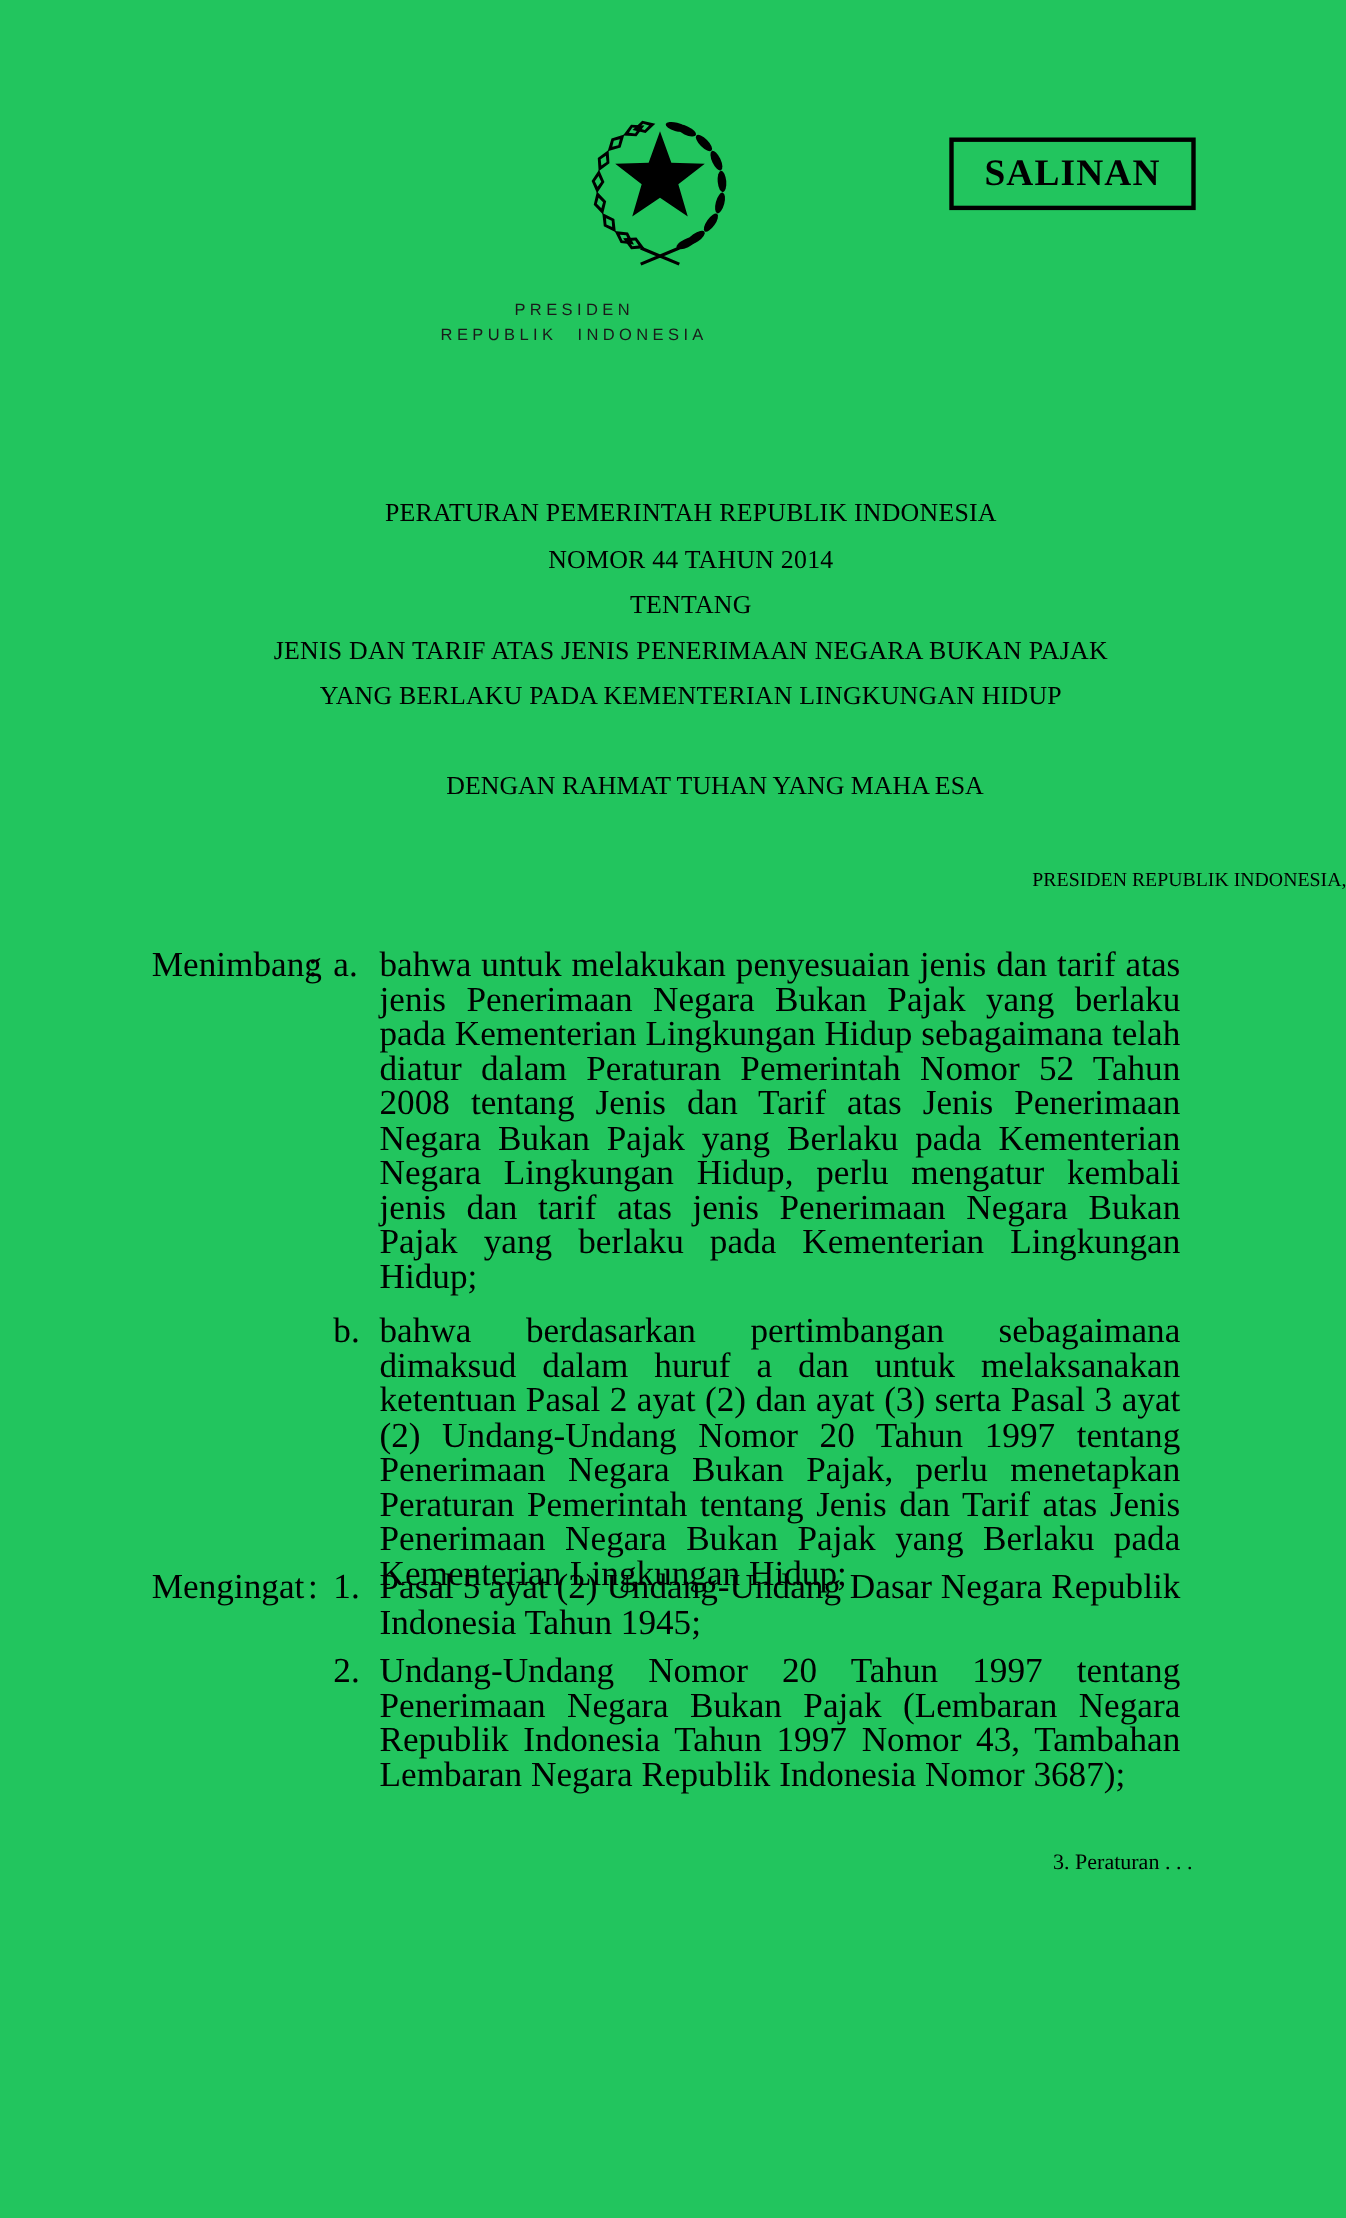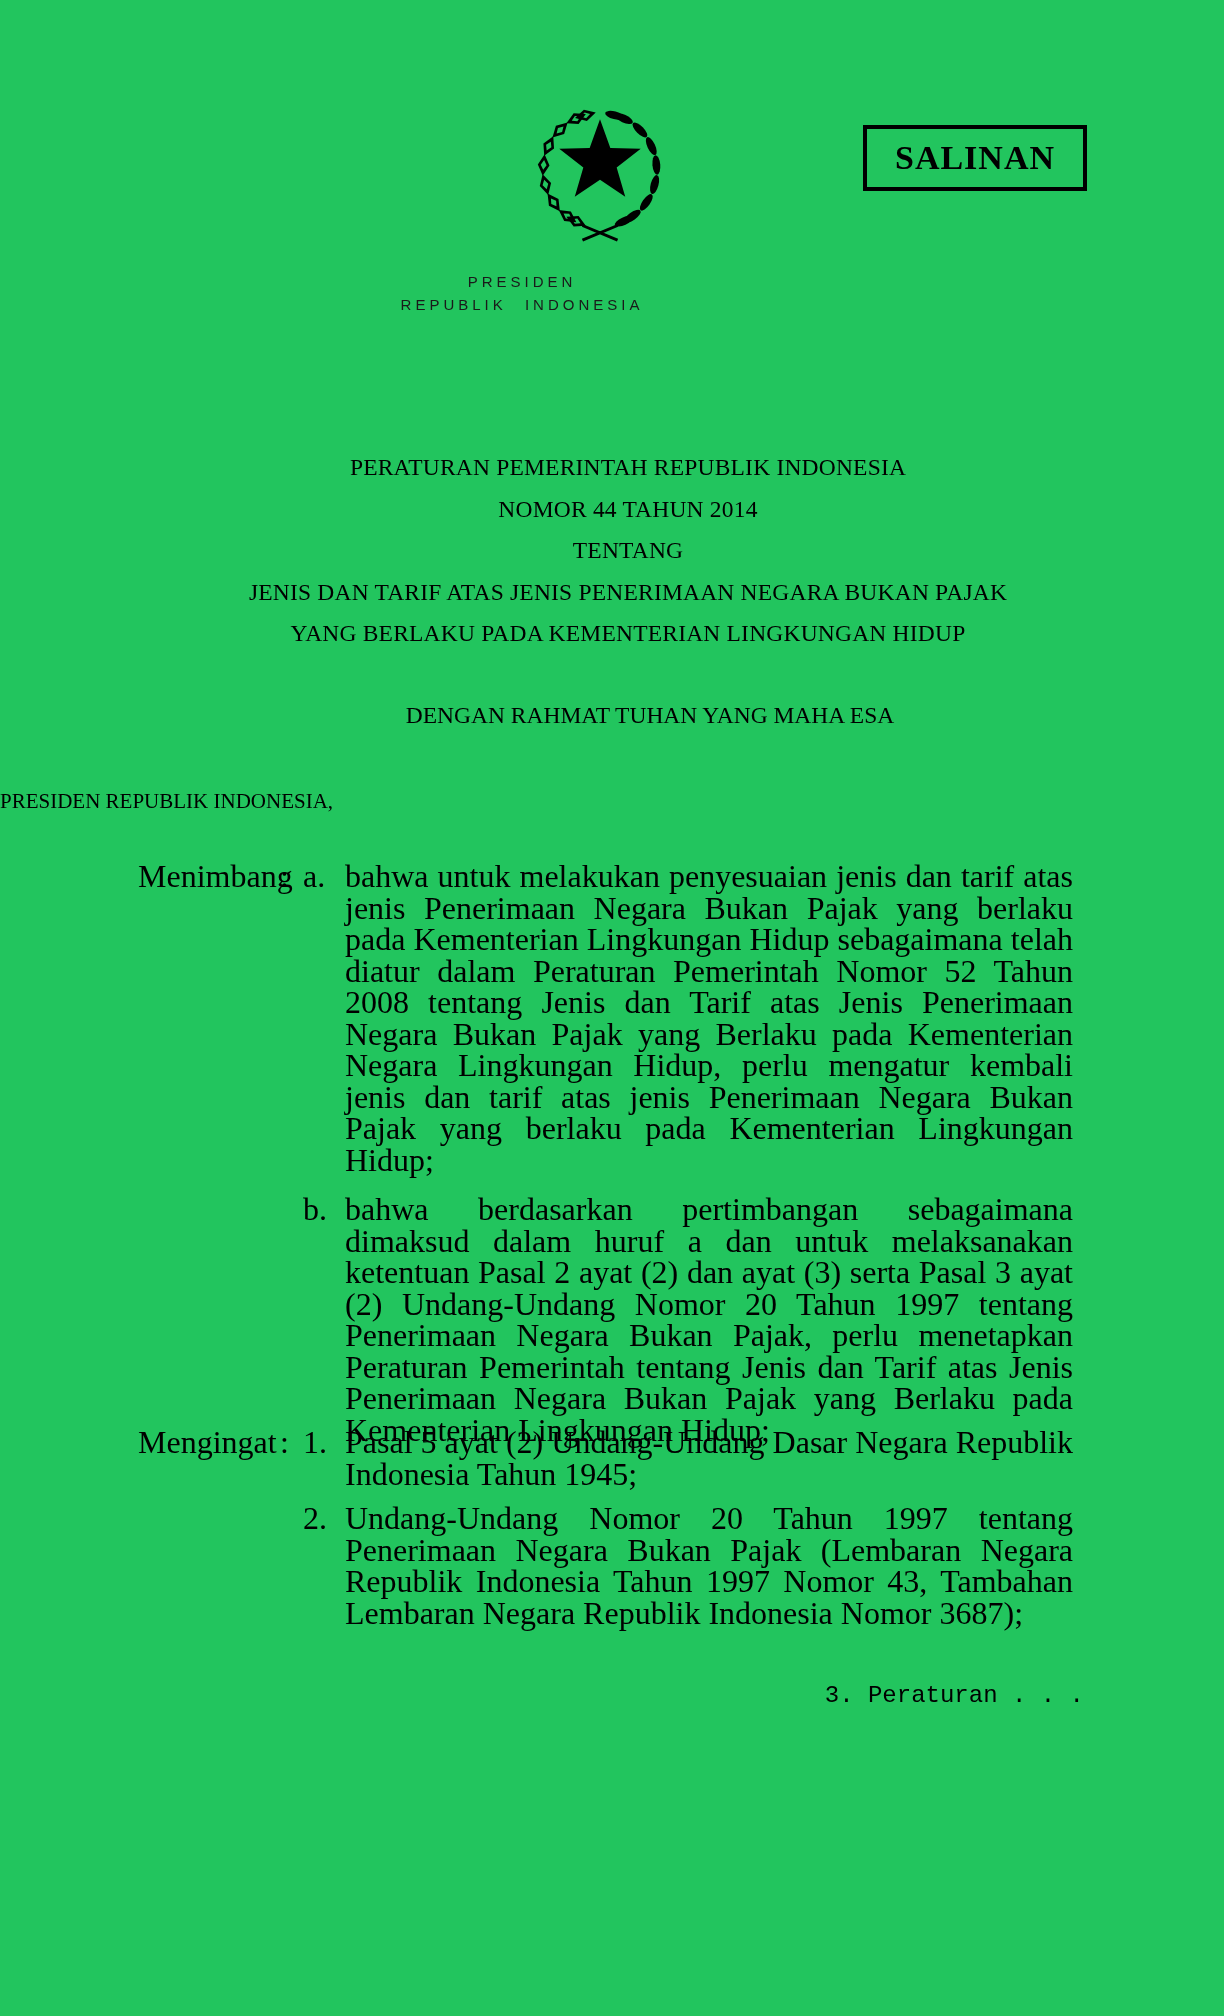--- a/index.html
+++ b/index.html
@@ -38,21 +38,21 @@
     text-align:center; font-size:23.5px; line-height:41.5px;
     letter-spacing:0.2px;
     padding-left:16px;
   }
   .invocation {
     position:absolute; top:702px; left:0; width:1224px;
     text-align:center; font-size:23.5px;margin-left:38px;
   }
   .authority {
     position:absolute; top:789px; left:0; width:1224px;
-    text-align:left; font-size:21px;
+    text-align:right; font-size:18px;
   }
 
   
   .clause {
     position:absolute; left:138px; right:151px;
     font-size:32px; line-height:31.5px;
   }
   .clause-menimbang { top:861px; }
   .clause-mengingat { top:1427px; }
   .clause-row {
@@ -61,22 +61,21 @@
     align-items:start;
   }
   .clause-row + .clause-row { margin-top:18px; }
   .clause-mengingat .clause-row + .clause-row { margin-top:13px; }
   .clause-label { position:relative; white-space:nowrap; }
   .clause-sep { position:absolute; left:142px; top:0; }
   .clause-text { text-align:justify; }
 
   .catchword {
     position:absolute; top:1682px; right:140px;
-    font-size:24px;
-    font-family:Liberation Mono, monospace;
+    font-size:20px;
   }
 </style>
 </head>
 <body>
 
 <div class="page">
 
   <div class="emblem">
     <svg viewBox="0 0 160 158" width="156" height="154">
       <defs>

